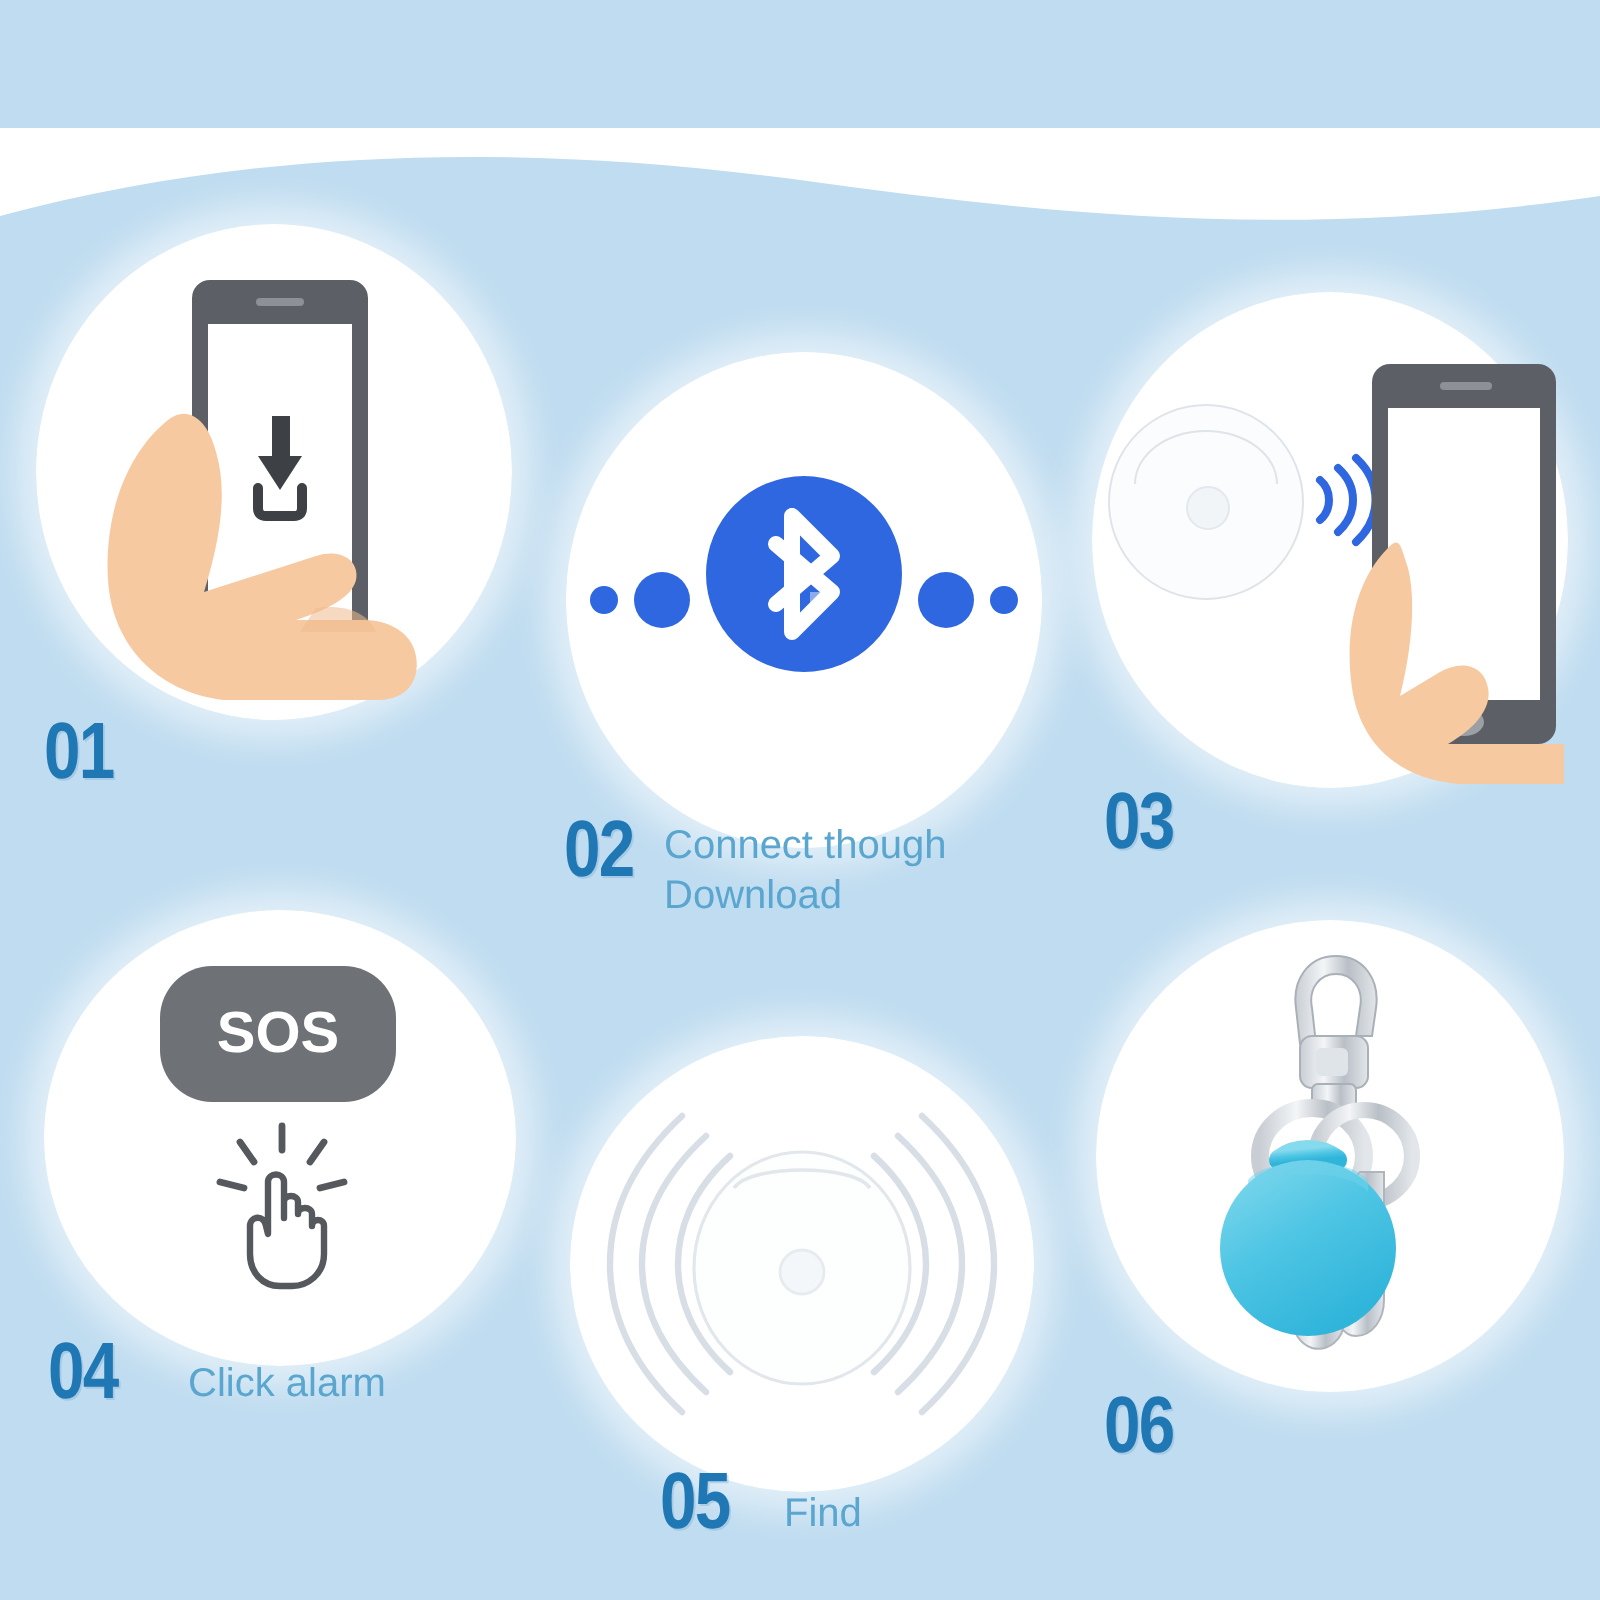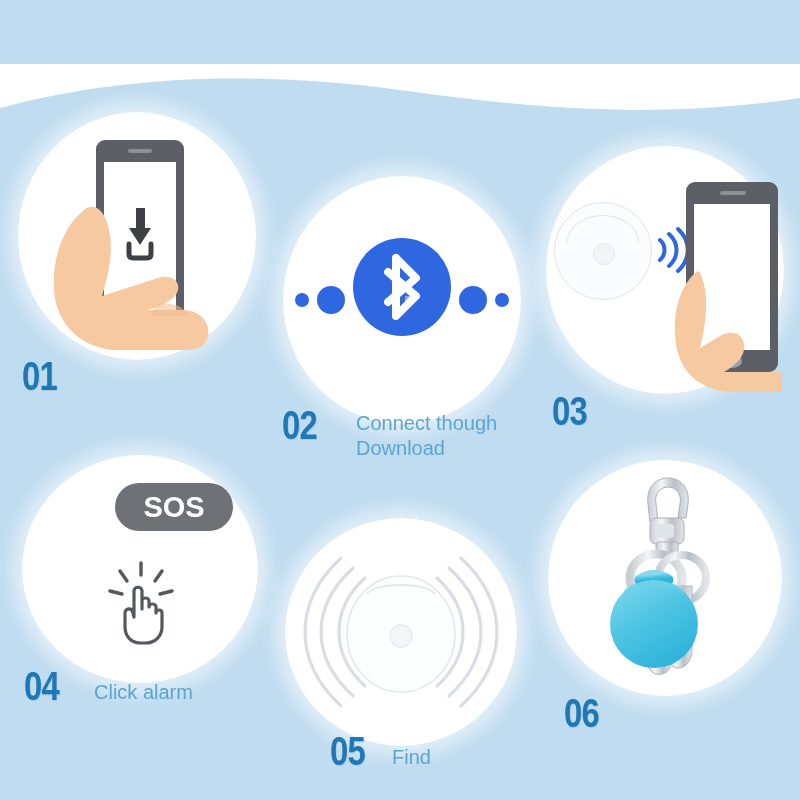--- a/index.html
+++ b/index.html
@@ -132,21 +132,21 @@
           <path d="M52,58 L63,58 L52,69 Z" fill="#ffffff" opacity="0.45"></path>
         </svg>
       </div>
 
       <div class="dot" style="left:176px;top:110px;width:28px;height:28px;"></div>
       <div class="dot" style="left:212px;top:117px;width:14px;height:14px;"></div>
     </div>
 
     <div class="caption" style="left:282px;top:407px;">
       <span class="num" style="width:46px;">02</span>
-      <span style="margin-left:28px;margin-top:4px;display:block;">
+      <span style="margin-left:4px;margin-top:4px;display:block;">
         <span class="label" style="display:block;">Connect though</span>
         <span class="label" style="display:block;">Download</span>
       </span>
     </div>
   </div>
 
   <div class="step">
     <div class="bubble" style="left:546px;top:146px;width:238px;height:248px;">
 
       <div class="tracker" style="left:8px;top:56px;width:96px;height:96px;">
@@ -173,21 +173,21 @@
     </div>
 
     <div class="caption" style="left:552px;top:393px;">
       <span class="num" style="width:46px;">03</span>
     </div>
   </div>
 
   <div class="step">
     <div class="bubble" style="left:22px;top:455px;width:236px;height:228px;">
 
-      <div class="sos-btn" style="left:58px;top:28px;width:118px;height:48px;margin-left:35px;">
+      <div class="sos-btn" style="left:58px;top:28px;width:118px;height:68px;">
         <span>SOS</span>
       </div>
 
       <svg style="position:absolute;left:78px;top:106px;" width="82" height="86" viewBox="0 0 82 86">
         <g stroke="#55585c" stroke-width="3.4" stroke-linecap="round">
           <line x1="41" y1="2" x2="41" y2="14"></line>
           <line x1="20" y1="10" x2="27" y2="20"></line>
           <line x1="62" y1="10" x2="55" y2="20"></line>
           <line x1="10" y1="30" x2="22" y2="33"></line>
           <line x1="72" y1="30" x2="60" y2="33"></line>
@@ -258,18 +258,18 @@
 
         <path d="M86,112 L98,112 L98,176 C98,186 92,194 84,194 C78,194 74,188 74,180 L74,126 Z" fill="url(#metal)" stroke="#aeb5bc" stroke-width="1"></path>
         <path d="M60,122 L78,122 L78,186 C78,196 70,202 62,200 C56,198 52,192 52,184 L52,140 Z" fill="url(#metal)" stroke="#aeb5bc" stroke-width="1"></path>
 
         <path d="M46,106 C54,100 66,100 74,106" fill="none" stroke="url(#tagg)" stroke-width="11" stroke-linecap="round"></path>
         <ellipse cx="60" cy="150" rx="44" ry="44" fill="url(#tagg)"></ellipse>
         <path d="M30,122 C40,110 80,110 90,122 L90,116 C80,104 40,104 30,116 Z" fill="#6fd2ea" opacity="0.5"></path>
       </svg>
     </div>
 
-    <div class="caption" style="left:564px;top:695px;justify-content:space-between;">
+    <div class="caption" style="left:552px;top:695px;justify-content:space-between;">
       <span class="num" style="width:46px;">06</span>
     </div>
   </div>
 
 </div>
 
 </body></html>

